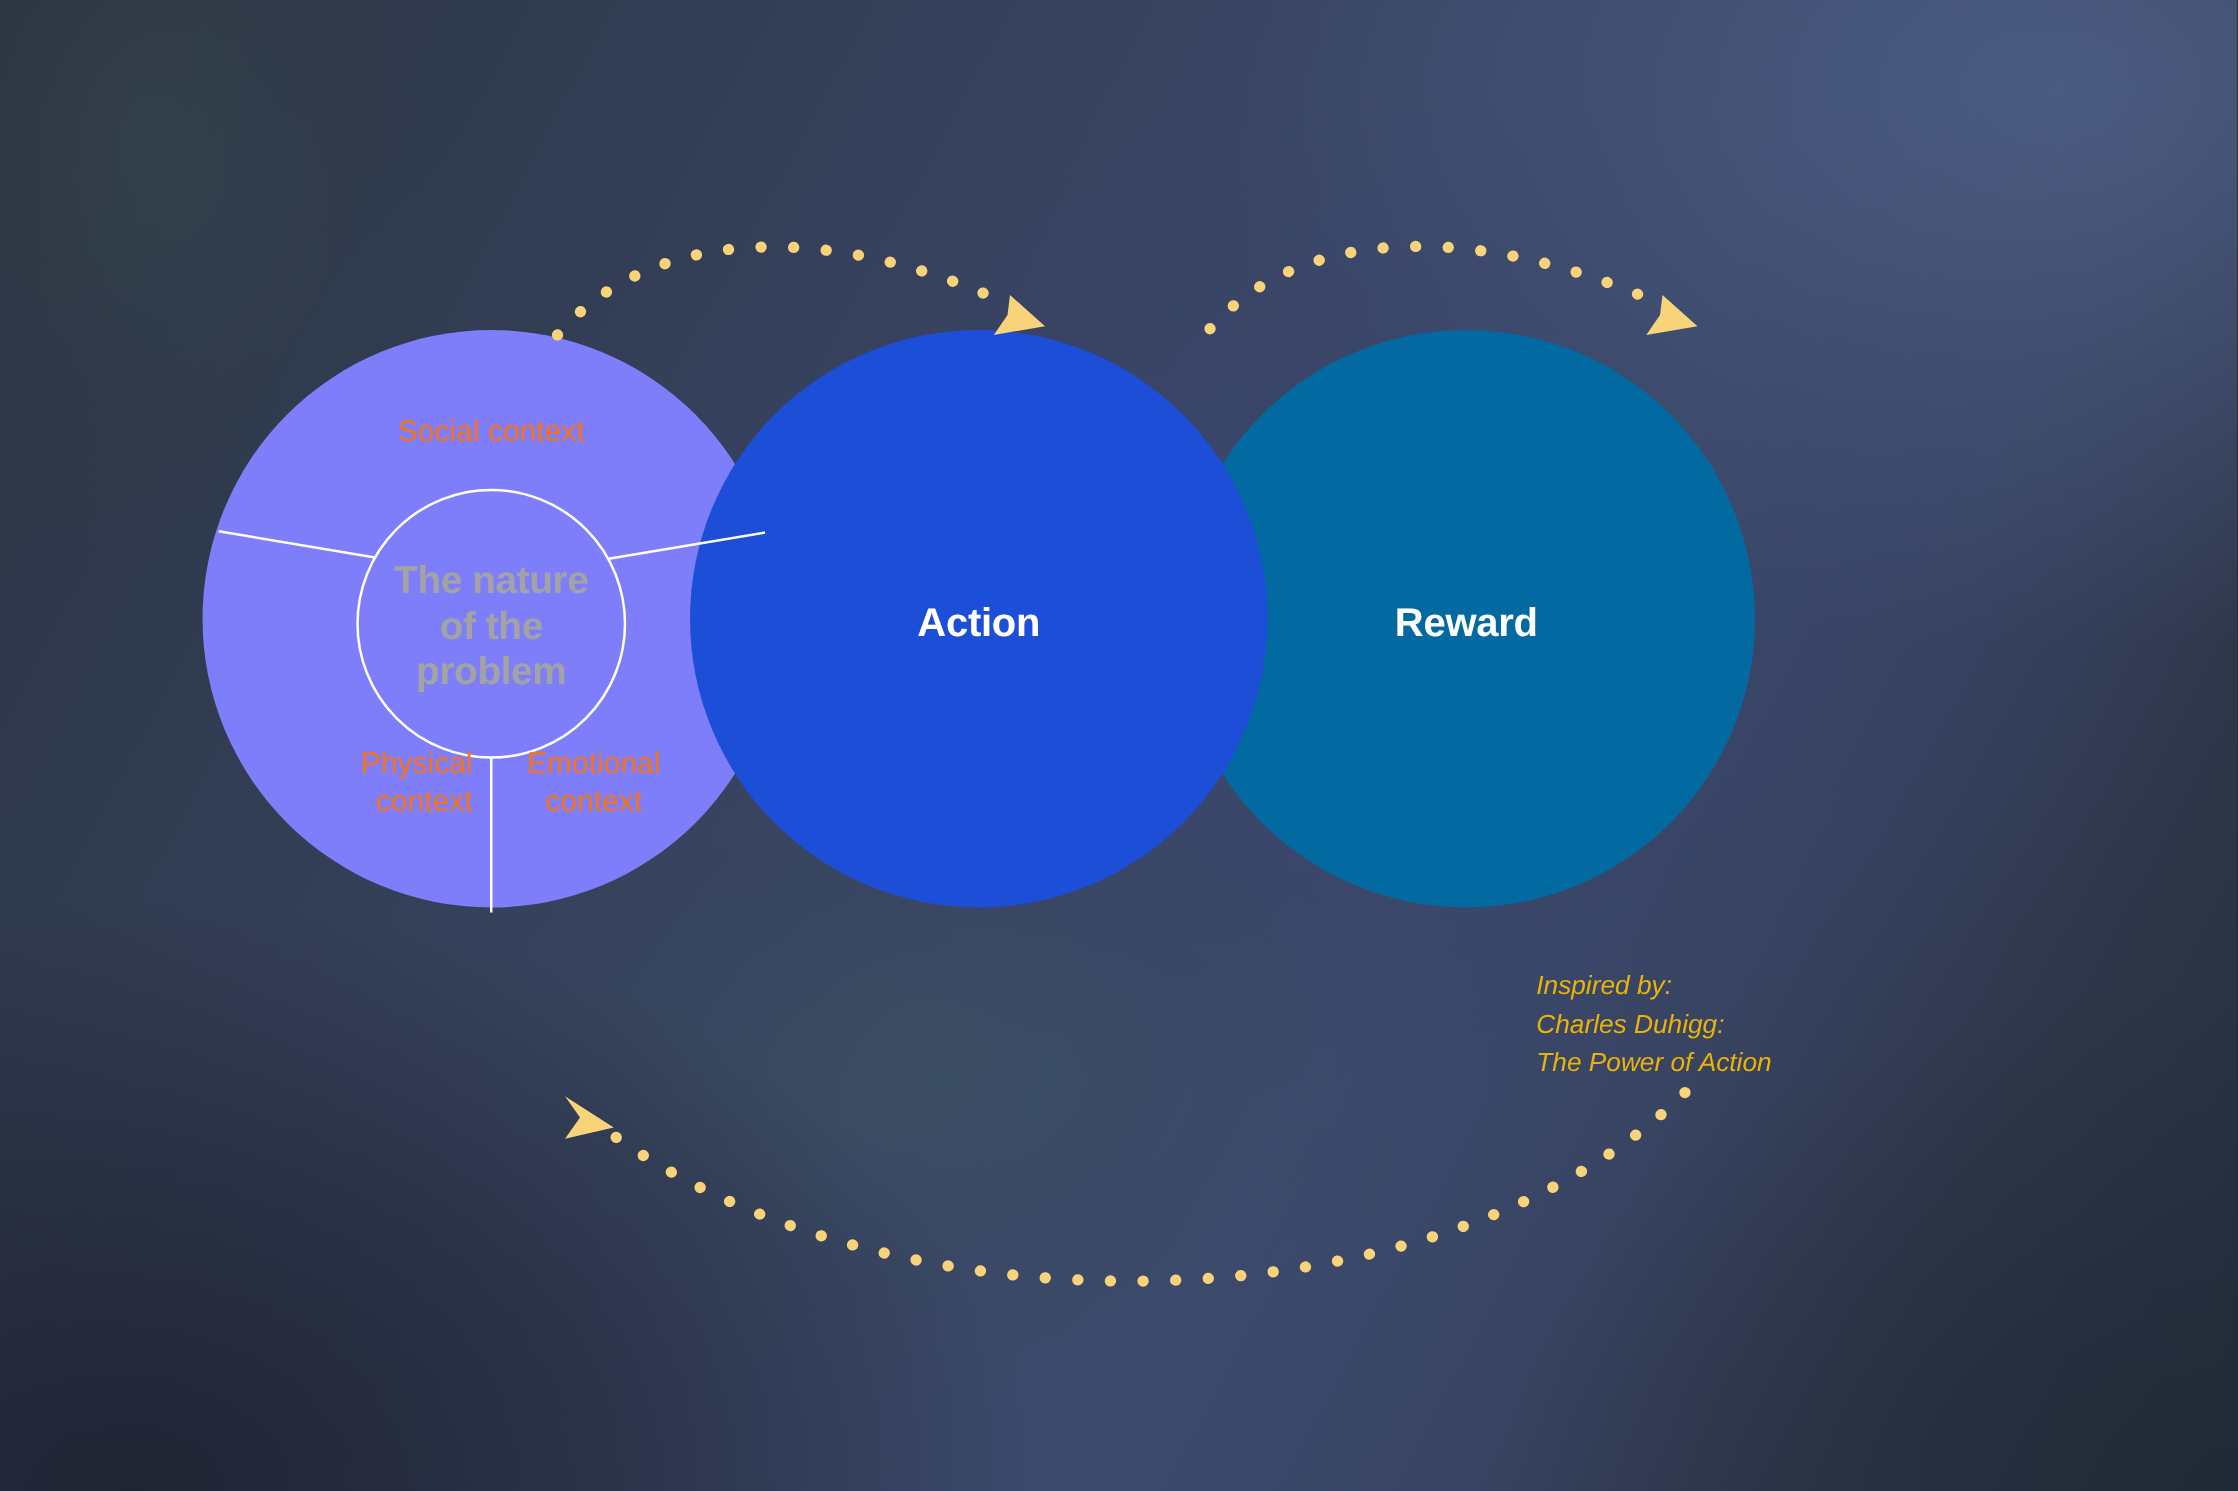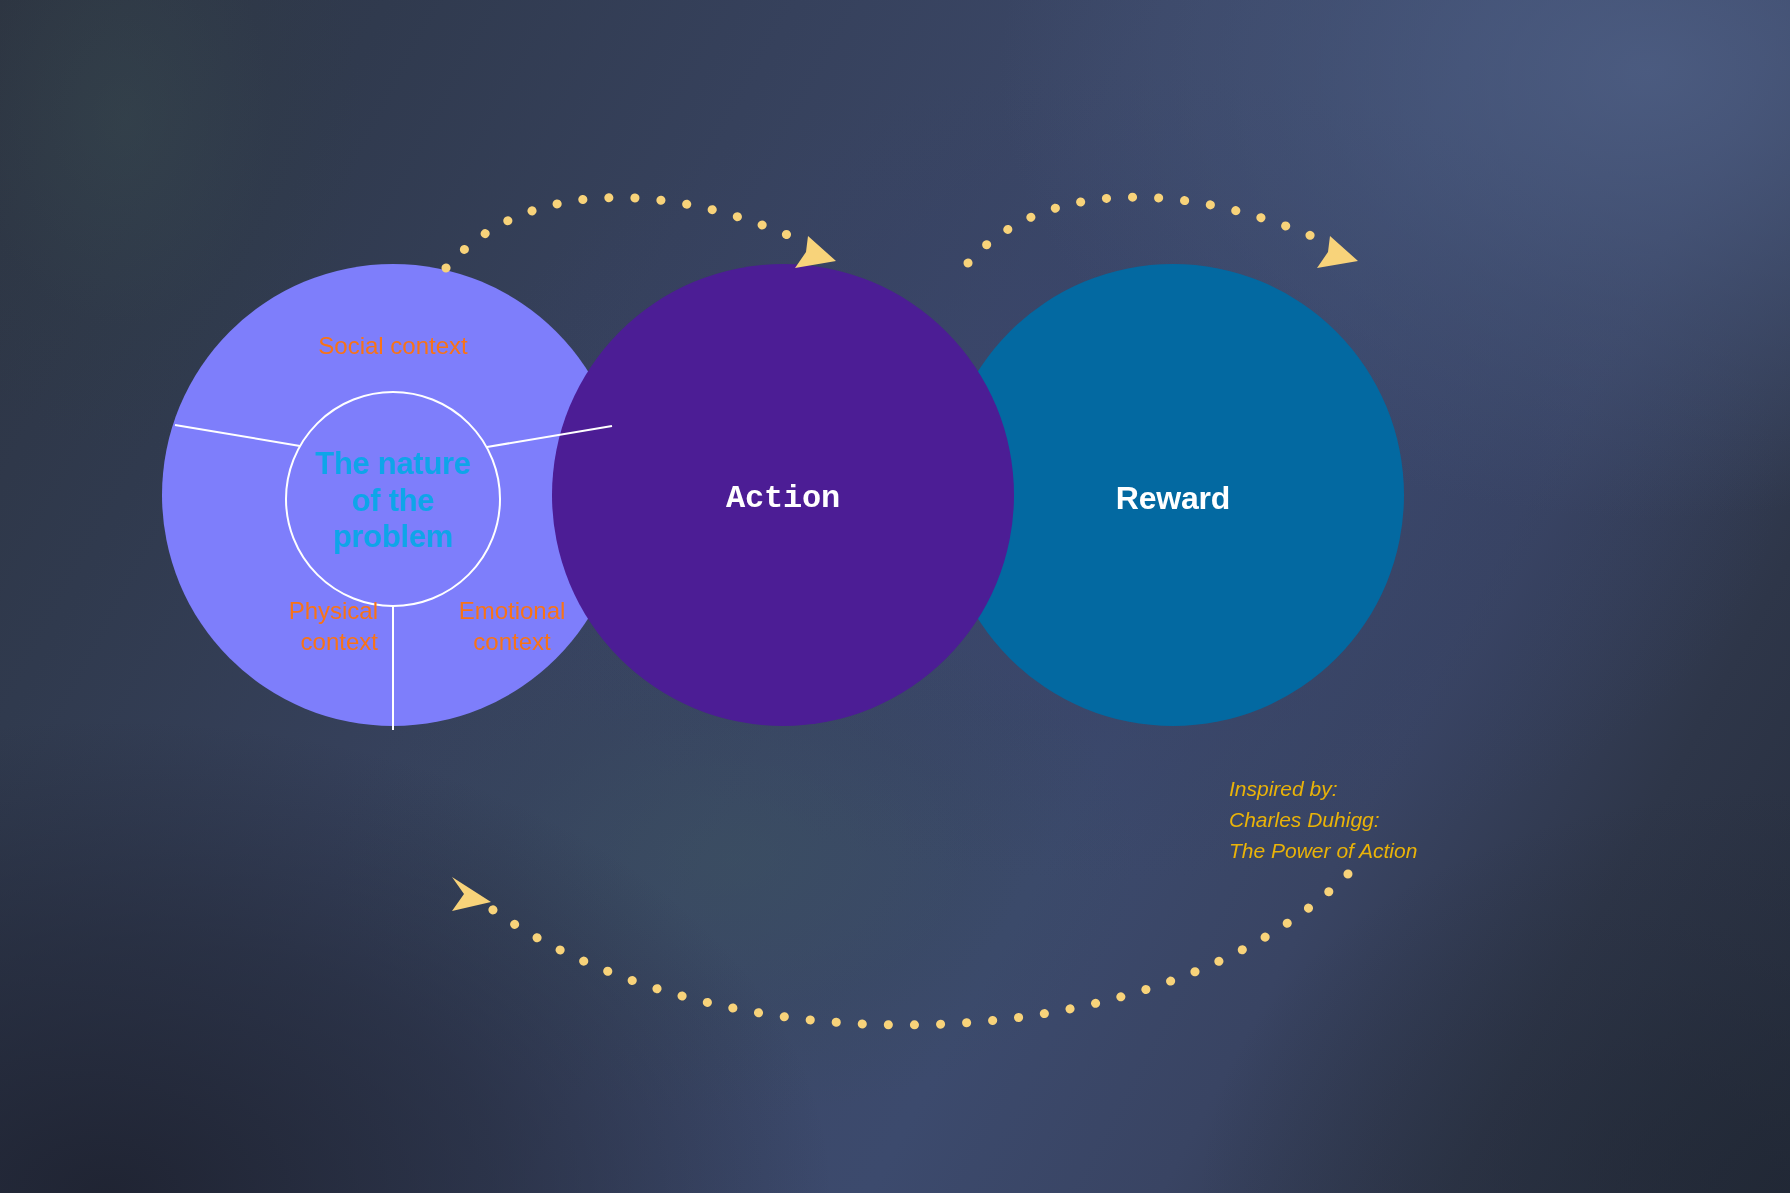--- a/index.html
+++ b/index.html
@@ -88,23 +88,22 @@
   }
   #purple-circle {
     left: 162px;  top: 264px;
     width: 462px; height: 462px;
     background: #7e7efb;
     z-index: 4;
   }
   #action-circle {
     left: 552px;  top: 264px;
     width: 462px; height: 462px;
-    background: #4c1d95;
+    background: #1d4ed8;
     z-index: 5;
-    font-family: Liberation Mono, monospace;
   }
 
   .circle-label {
     position: absolute;
     left: 0; right: 0;
     text-align: center;
     color: #ffffff;
     font-weight: bold;
     font-size: 32px;
     letter-spacing: -0.2px;
@@ -131,28 +130,28 @@
     position: absolute;
     color: #f97316;
     font-size: 24px;
     line-height: 1.28;
     text-align: center;
     z-index: 7;
     white-space: pre-line;
   }
   #label-social   { left: 243px; top: 331px; width: 300px; }
   #label-physical { left: 188px; top: 596px; width: 190px; text-align: right; }
-  #label-emotional{ left: 417px; top: 596px; width: 190px; }
+  #label-emotional{ left: 380px; top: 596px; width: 190px; }
 
   #core-text {
     position: absolute;
     left: 283px; top: 446px;
     width: 220px;
     text-align: center;
-    color: #0ea5e9;
+    color: #a3a3a3;
     font-weight: bold;
     font-size: 31px;
     line-height: 1.18;
     z-index: 7;
     white-space: pre-line;
     letter-spacing: -0.3px;
   }
 
   
   #arrows-svg {

